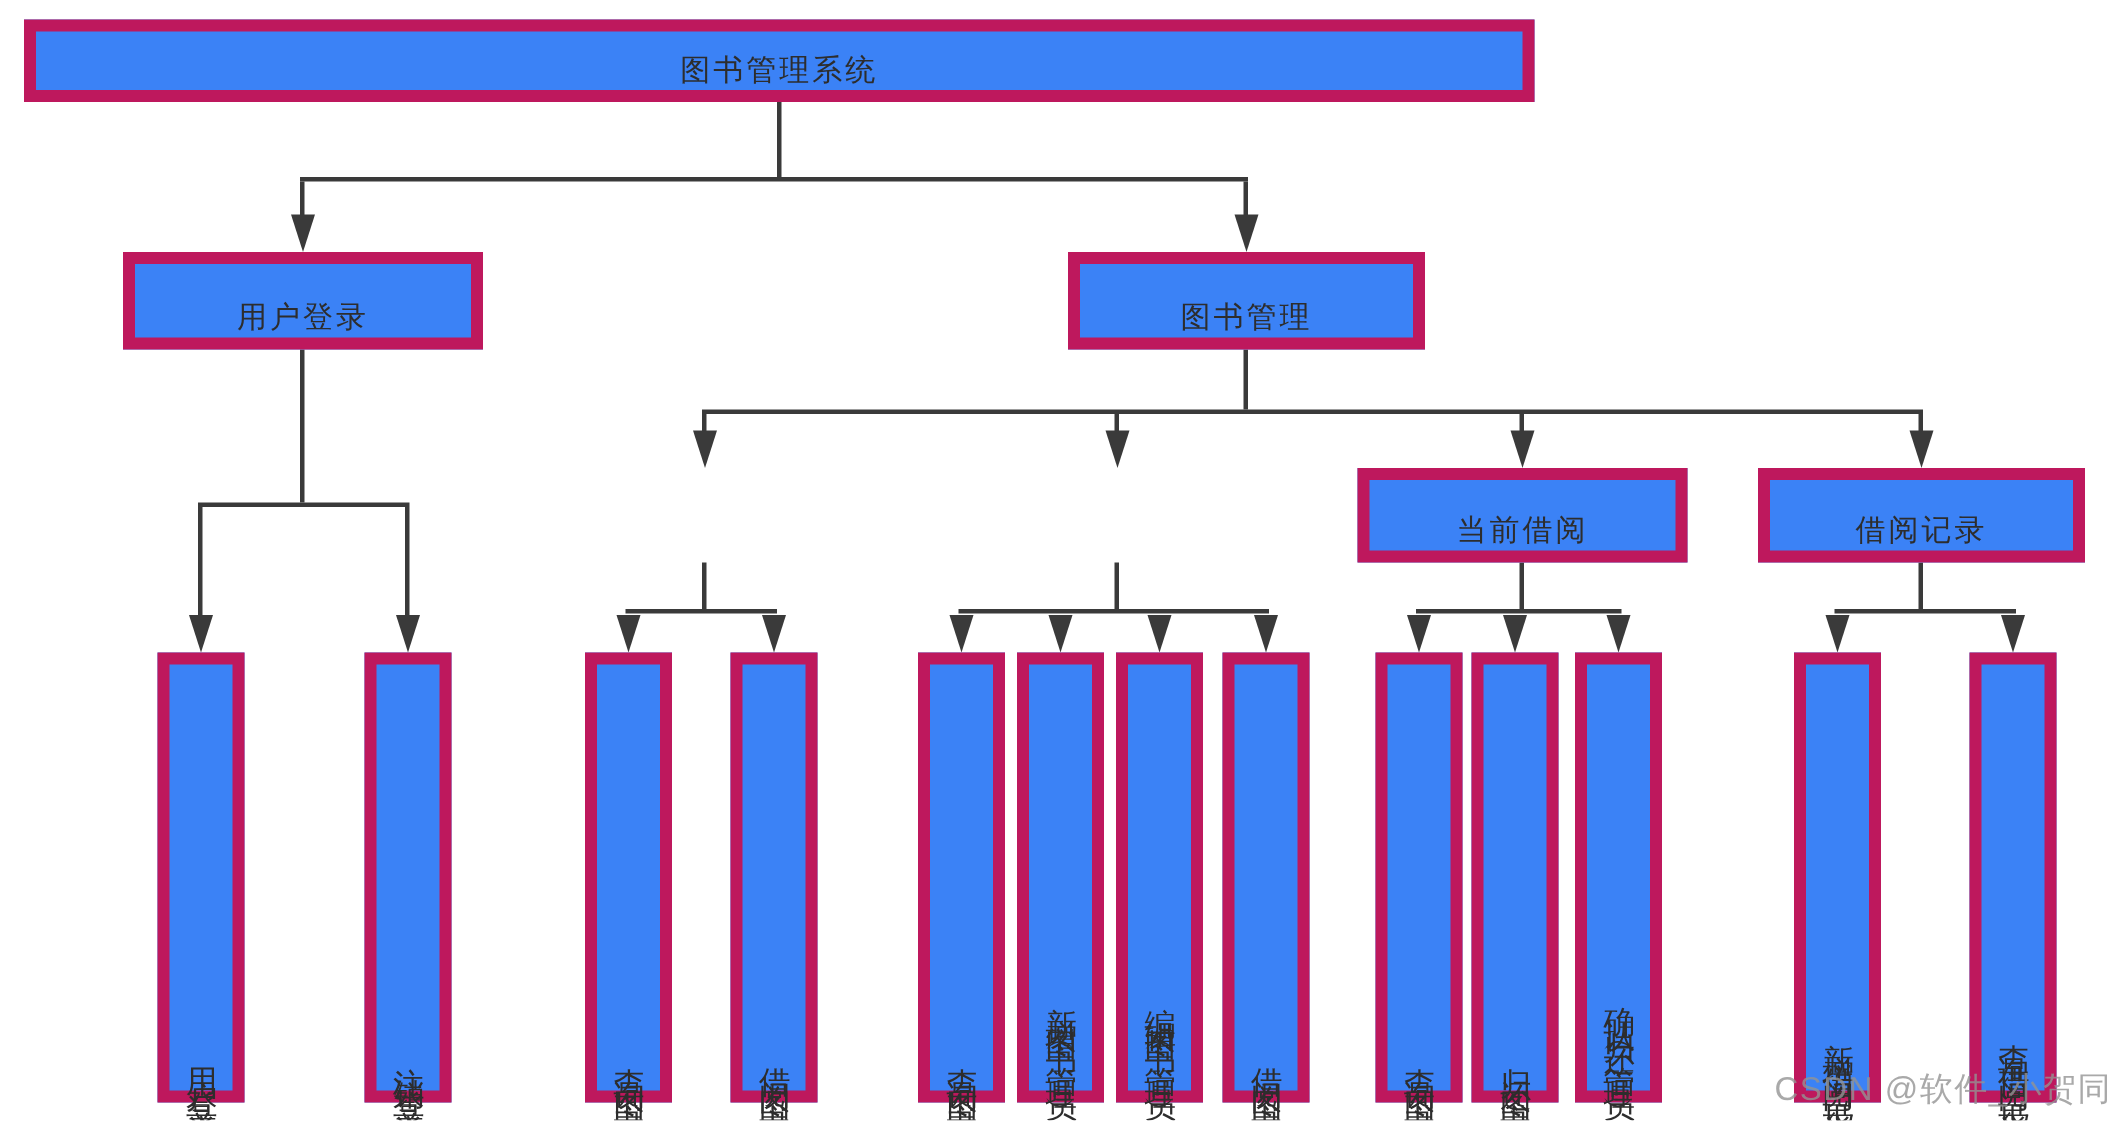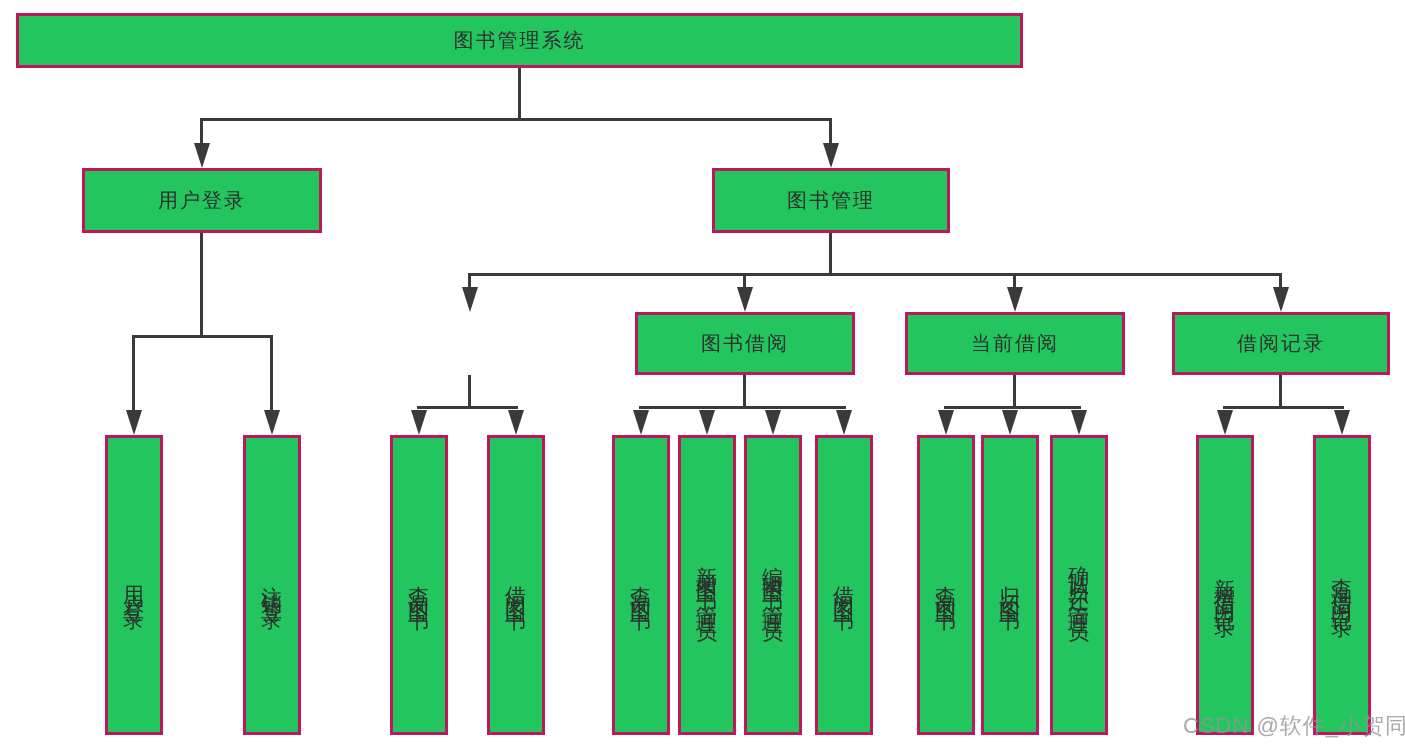--- a/index.html
+++ b/index.html
@@ -1,19 +1,19 @@
 <!DOCTYPE html>
 <html><head>
 <meta charset="utf-8">
 <style>
   html,body{margin:0;padding:0;background:#ffffff;}
   body{width:1405px;height:747px;font-family:"Liberation Sans",sans-serif;}
   .canvas{position:relative;width:1405px;height:747px;background:#ffffff;overflow:hidden;}
-  .node{position:absolute;background:#22c55e;border:3px solid #be185d;box-sizing:border-box;
-        display:flex;align-items:center;justify-content:center;z-index:2;}
+  .node{position:absolute;background:#3b82f6;border:8px solid #be185d;box-sizing:border-box;
+        display:flex;align-items:flex-end;justify-content:center;z-index:2;}
   .h-node .lbl{font-size:20px;color:#2d2d2d;letter-spacing:2px;white-space:nowrap;}
   .v-node .lbl{writing-mode:vertical-rl;text-orientation:mixed;font-size:21px;
                letter-spacing:8px;color:#2d2d2d;line-height:1.1;}
   .ln{position:absolute;background:#3a3a3a;z-index:1;}
   .ar{position:absolute;width:0;height:0;border-left:8px solid transparent;
       border-right:8px solid transparent;border-top:25px solid #3a3a3a;z-index:1;}
   .watermark{position:absolute;left:1183px;top:711px;font-size:22px;color:rgba(148,148,148,0.8);
              z-index:10;white-space:nowrap;letter-spacing:1px;}
 </style>
 </head>
@@ -73,23 +73,20 @@
     <span class="lbl">图书管理系统</span>
   </div>
 
   <div class="node h-node" style="left:82px;top:168px;width:240px;height:65px;">
     <span class="lbl">用户登录</span>
   </div>
   <div class="node h-node" style="left:712px;top:168px;width:238px;height:65px;">
     <span class="lbl">图书管理</span>
   </div>
 
-  <div class="node h-node" style="left:635px;top:312px;width:220px;height:63px;">
-    <span class="lbl">图书借阅</span>
-  </div>
   <div class="node h-node" style="left:905px;top:312px;width:220px;height:63px;">
     <span class="lbl">当前借阅</span>
   </div>
   <div class="node h-node" style="left:1172px;top:312px;width:218px;height:63px;">
     <span class="lbl">借阅记录</span>
   </div>
 
   <div class="node v-node" style="left:105px;top:435px;width:58px;height:300px;">
     <span class="lbl">用户登录</span>
   </div>

